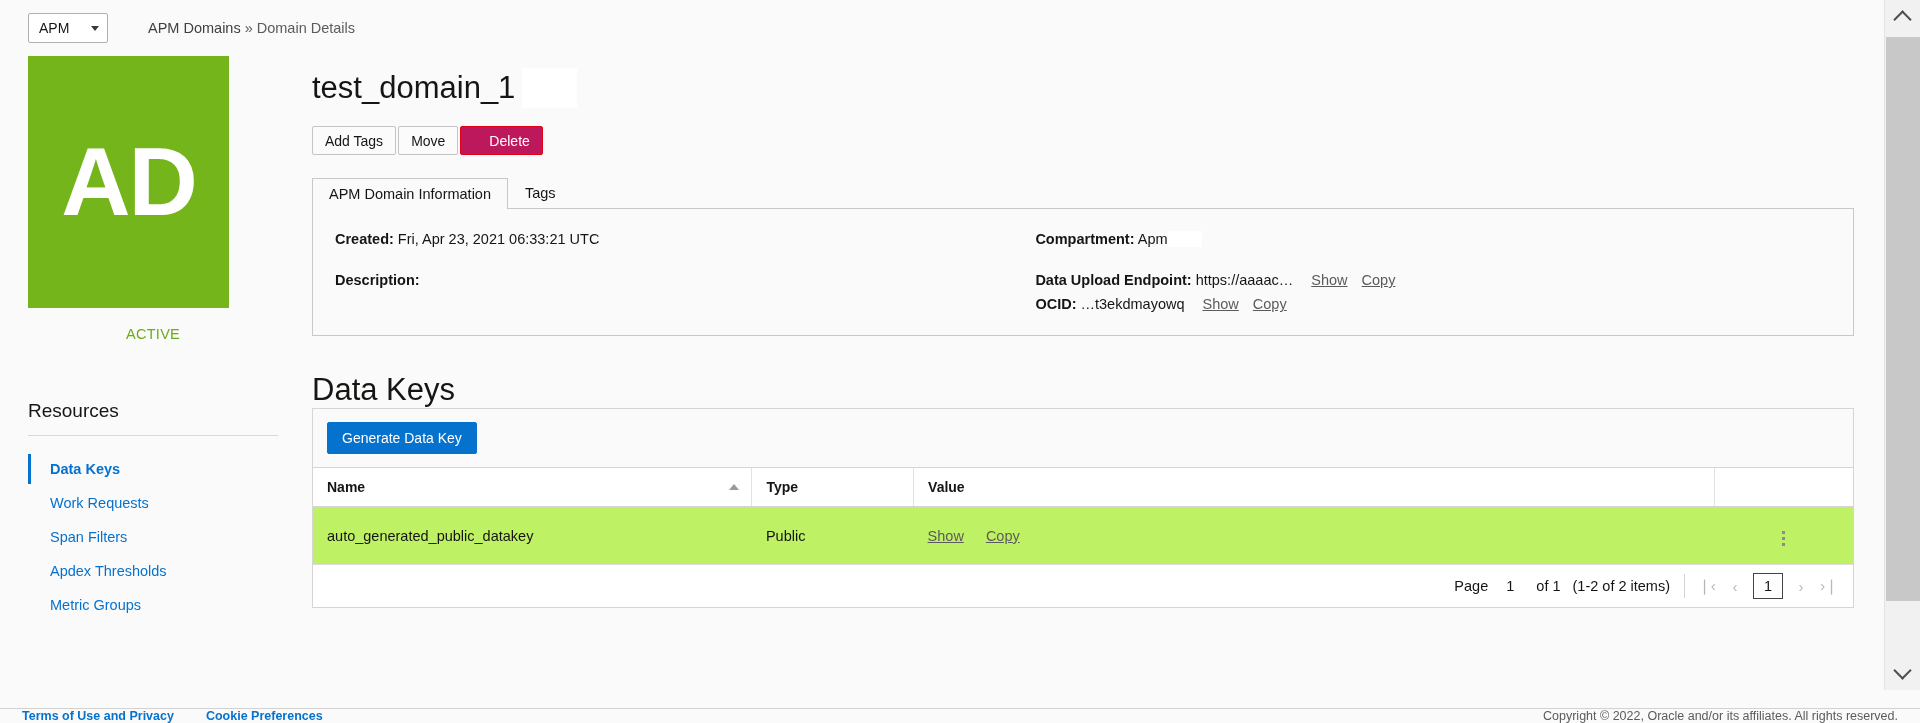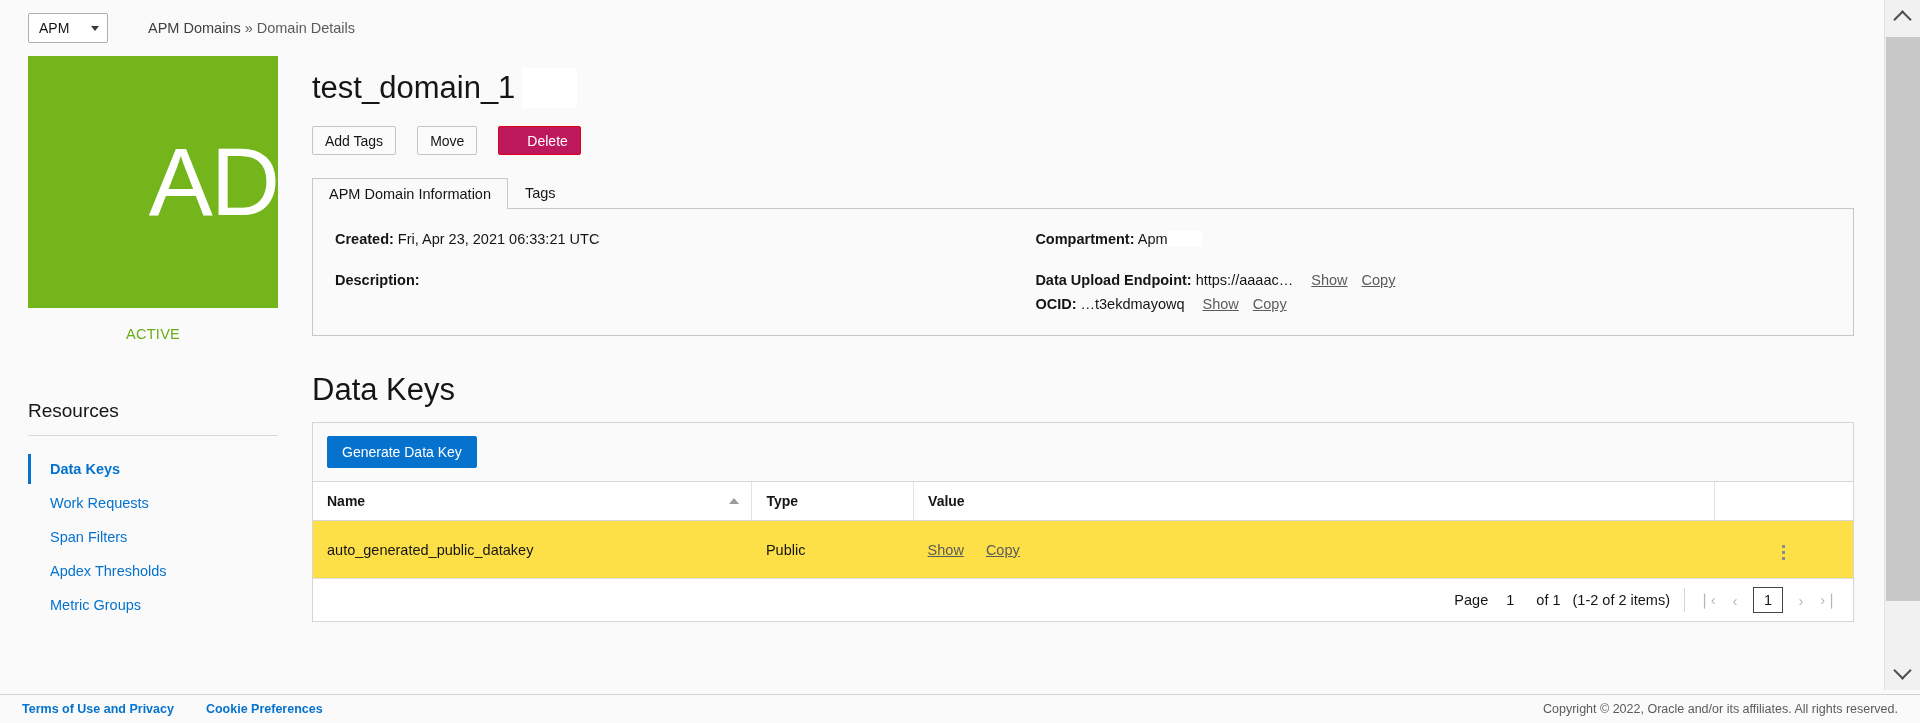--- a/index.html
+++ b/index.html
@@ -72,29 +72,29 @@
     align-items: flex-start;
   }
   
   #leftcol {
     width: 280px;
     flex: 0 0 280px;
     padding-left: 28px;
     box-sizing: border-box;
   }
   #avatar {
-    width: 250px;
+    width: 201px;
     height: 252px;
     background: #75b51c;
     display: flex;
     align-items: center;
-    justify-content: flex-end;
+    justify-content: center;
     color: #ffffff;
     font-size: 96px;
-    font-weight: normal;
+    font-weight: bold;
     letter-spacing: -2px;
     line-height: 1;
   }
   #lifecycle {
     width: 250px;
     text-align: center;
     margin-top: 18px;
     font-size: 14.5px;
     color: #6aad17;
     letter-spacing: 0.3px;
@@ -159,21 +159,21 @@
   #title-mask {
     display: inline-block;
     width: 55px;
     height: 40px;
     background: #ffffff;
     margin-left: 7px;
   }
   #action-bar {
     margin-top: 18px;
     display: flex;
-    gap: 21px;
+    gap: 2px;
   }
   .btn {
     height: 29px;
     padding: 0 12px;
     font-size: 14px;
     border-radius: 2px;
     display: inline-flex;
     align-items: center;
     justify-content: center;
     cursor: pointer;
@@ -268,23 +268,22 @@
   .lnk.first { margin-left: 14px; }
 
   
   #datakeys-heading {
     margin: 36px 0 0 0;
     font-size: 31px;
     font-weight: normal;
     color: #161513;
   }
   #table-card {
-    margin-top: 14px;
     border: 1px solid #d5d5d5;
-    background: #fde047;
+    background: #bef264;
     box-sizing: border-box;
   }
   #table-toolbar {
     padding: 13px 14px;
     background: #fafafa;
     border-bottom: 1px solid #d5d5d5;
   }
   table.dk {
     width: 100%;
     border-collapse: collapse;
@@ -379,21 +378,21 @@
     justify-content: center;
     margin: 0 4px;
     box-sizing: border-box;
   }
 
   
   #footer {
     position: absolute;
     left: 0; bottom: 0;
     width: 1920px;
-    height: 29px;
+    height: 15px;
     background: #fafafa;
     border-top: 1px solid #d2d2d2;
     display: flex;
     align-items: center;
     box-sizing: border-box;
     padding: 0 22px;
     font-size: 12.5px;
   }
   #footer a {
     color: #0572ce;

